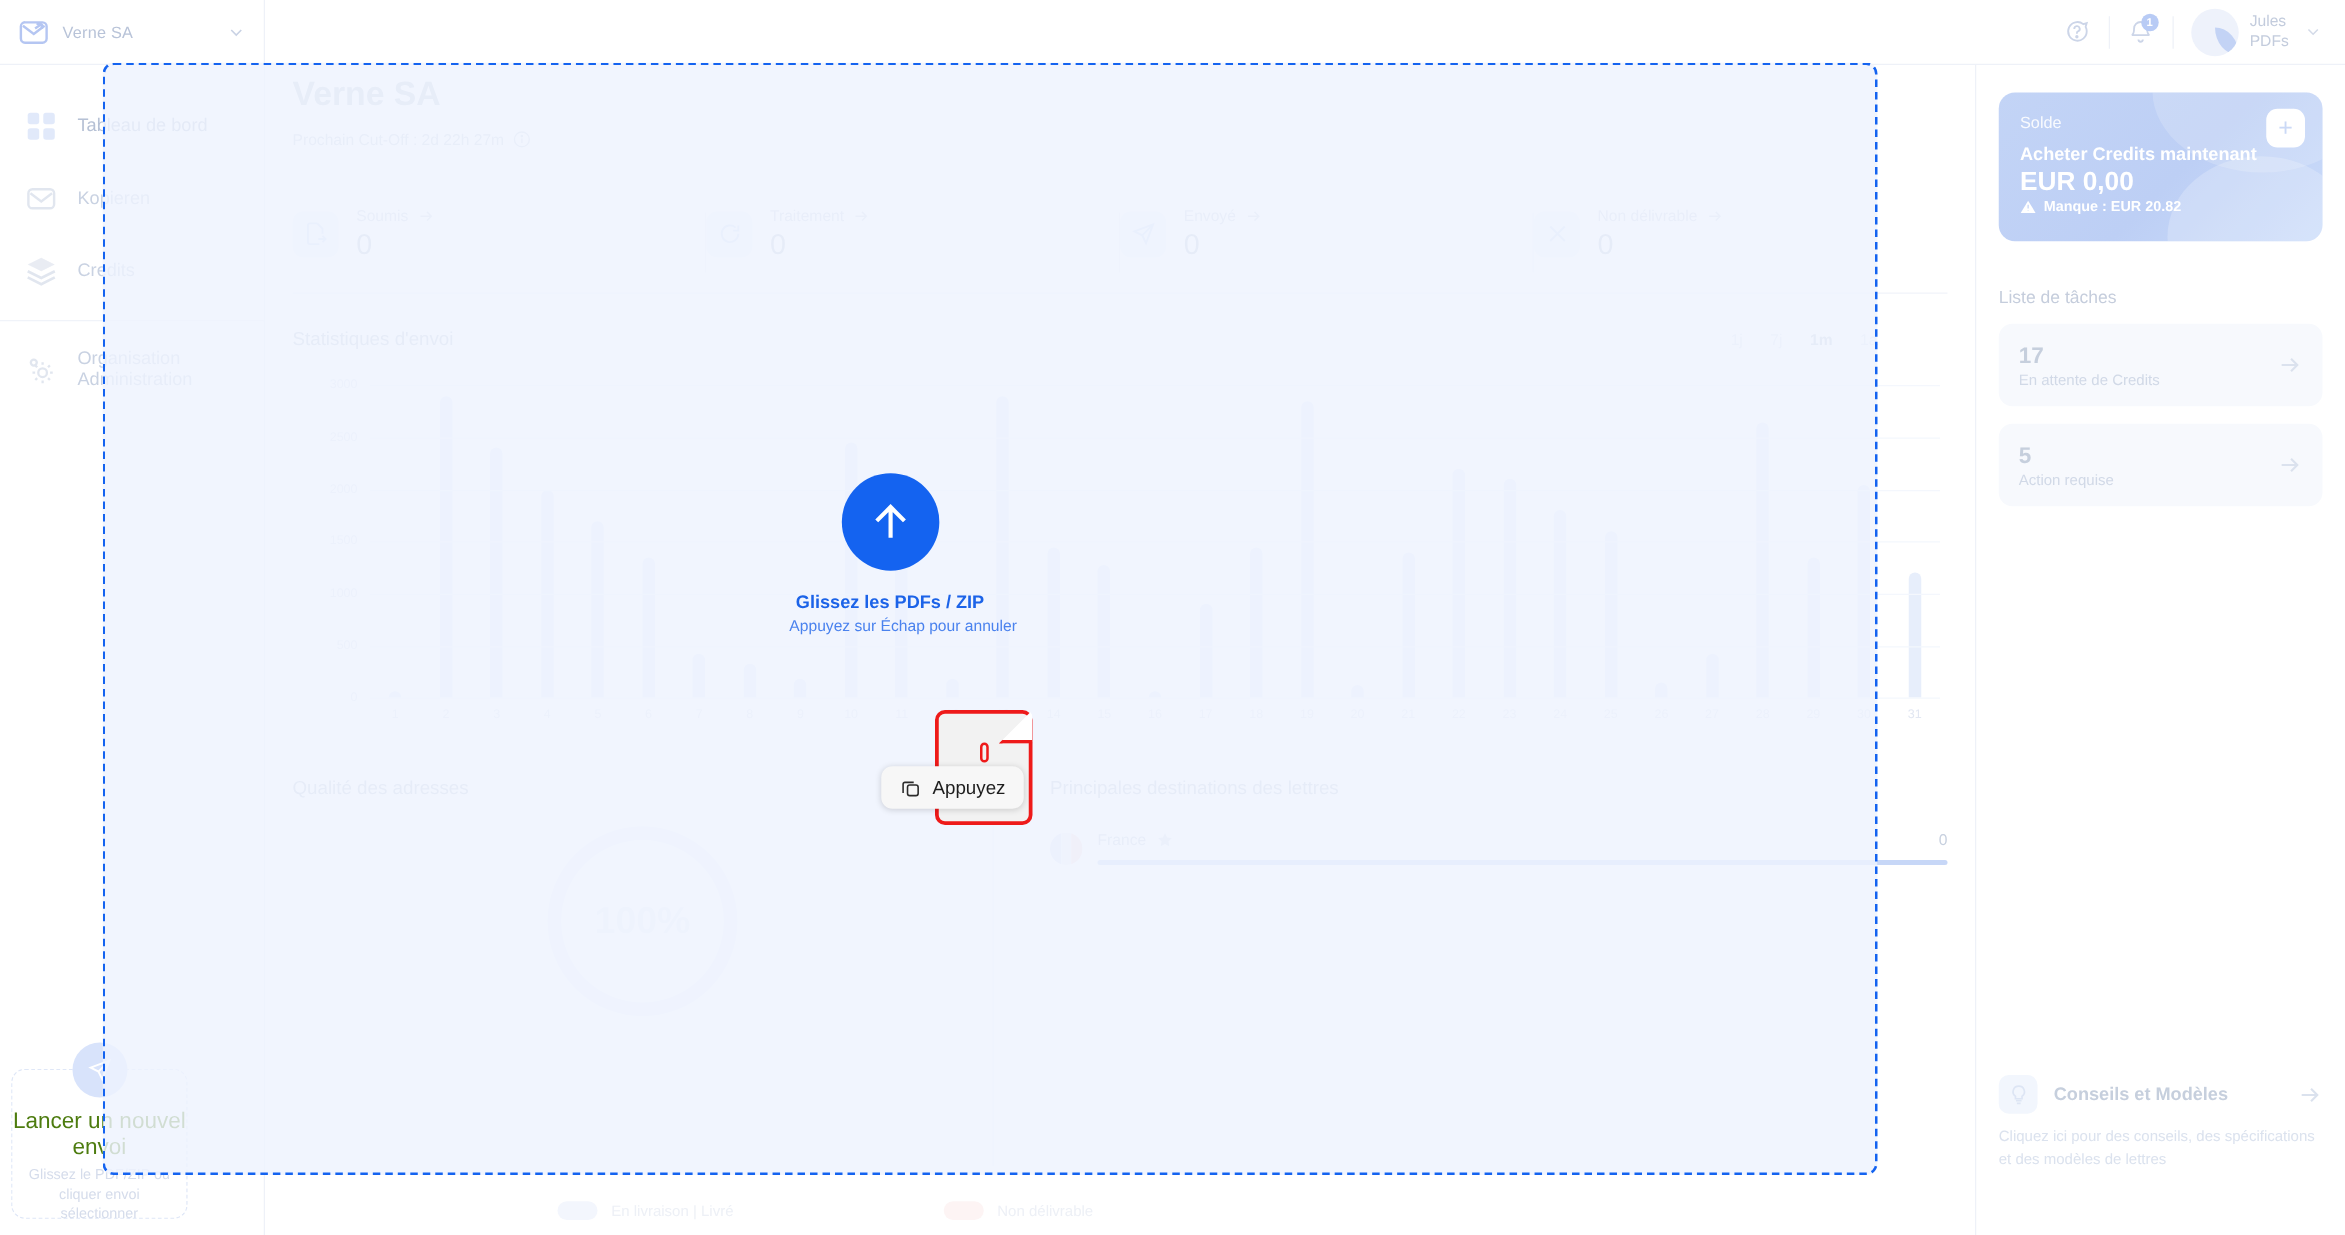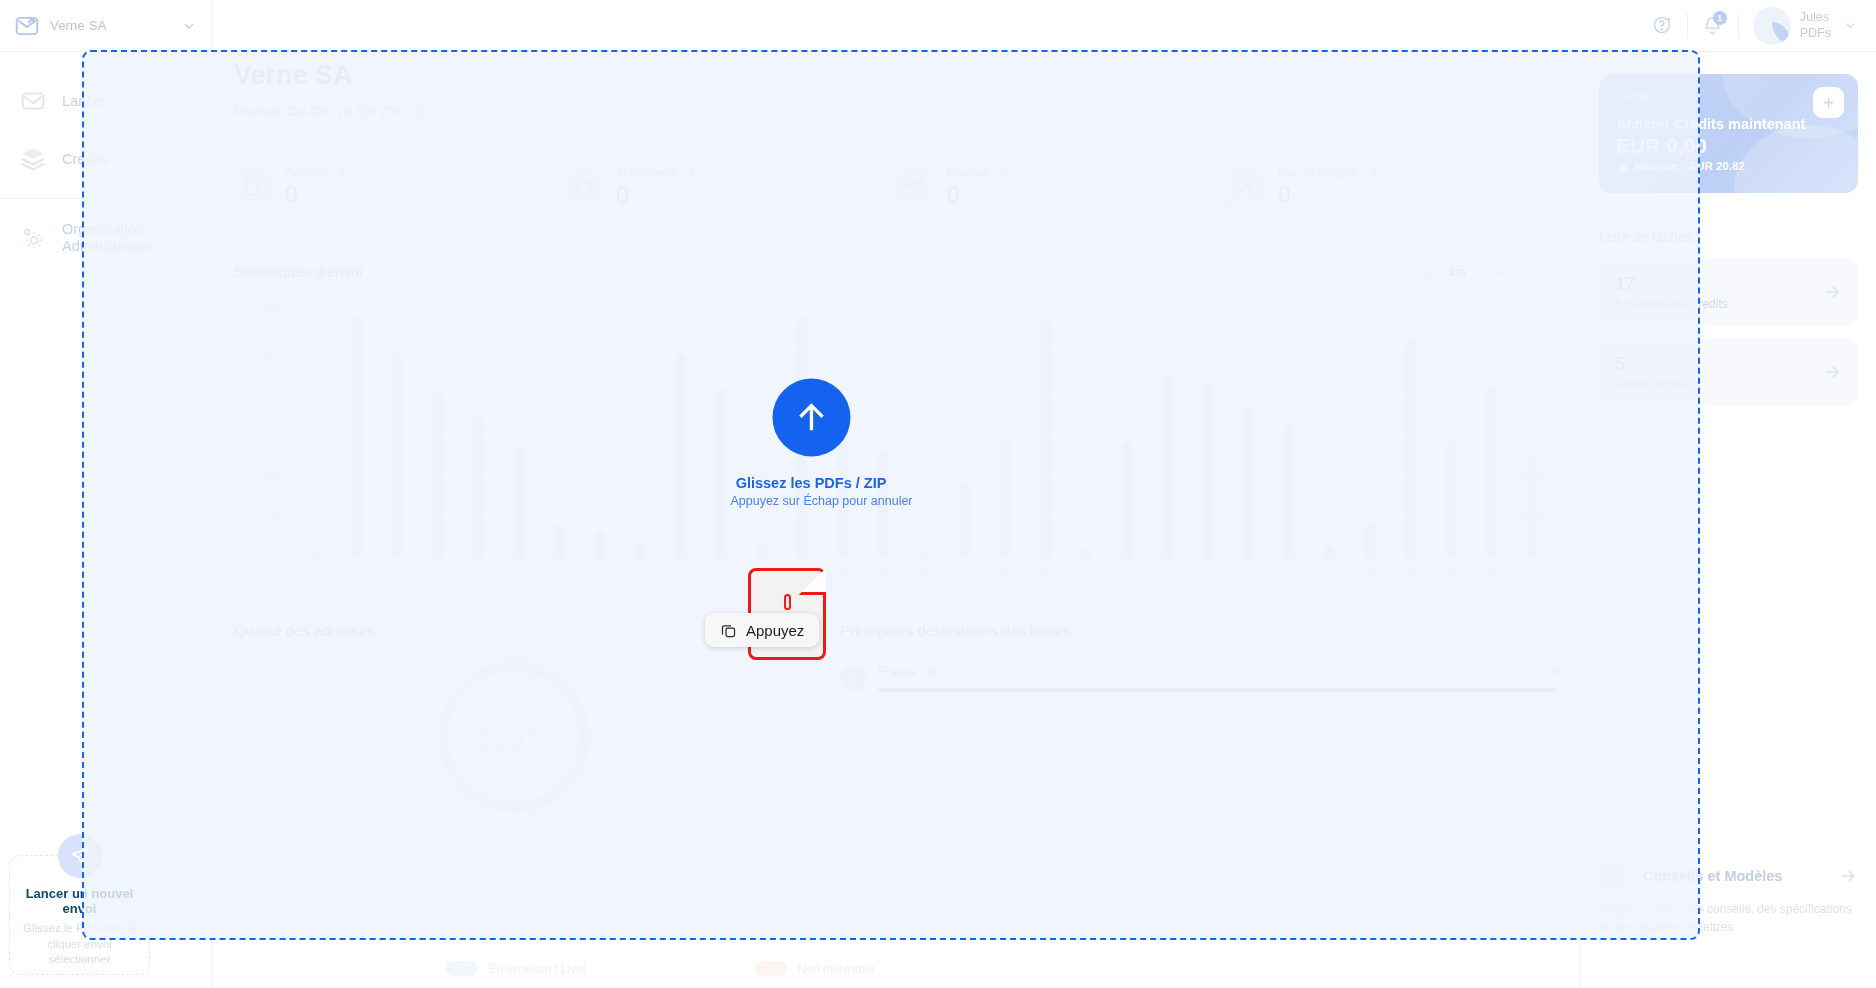--- a/index.html
+++ b/index.html
@@ -79,21 +79,21 @@
     background: #fff;
     display: flex; flex-direction: column; align-items: center;
     padding-top: 30px; text-align: center;
   }
   .new-send-icon {
     position: absolute; top: -22px; left: 50%; margin-left: -22px;
     width: 44px; height: 44px; border-radius: 22px;
     background: #d8e3fb; display: flex; align-items: center; justify-content: center;
     color: #fff;
   }
-  .new-send-title { font-size: 13px; font-weight: bold; color: #0c4a6e; }
+  .new-send-title { font-size: 18px; font-weight: normal; color: #4d7c0f; }
   .new-send-sub { font-size: 11.5px; color: #d5dceb; line-height: 1.35; margin-top: 5px; padding: 0 6px; }
 
   
   .main {
     position: absolute; top: 52px; left: 212px; width: 1368px; height: 936px;
     background: #ffffff; padding: 0 22px;
   }
   .page-title { font-size: 27px; font-weight: bold; color: #c6cfdd; padding-top: 8px; }
   .cutoff-row { display: flex; align-items: center; gap: 7px; margin-top: 13px; }
   .cutoff-text { font-size: 12.5px; color: #cdd5e3; }
@@ -231,21 +231,21 @@
   .tips-ic-box {
     width: 31px; height: 31px; border-radius: 8px; background: #f2f6fd;
     display: flex; align-items: center; justify-content: center; color: #dde5f4;
   }
   .tips-title { font-size: 14.5px; font-weight: bold; color: #c6cfdd; }
   .tips-arrow { margin-left: auto; width: 20px; height: 20px; color: #dbe2ee; }
   .tips-sub { font-size: 12px; color: #dbe2ee; margin-top: 10px; line-height: 1.45; }
 
   
   .drag-overlay {
-    position: absolute; left: 82px; top: 50px; width: 1618px; height: 890px;
+    position: absolute; left: 82px; top: 50px; width: 1420px; height: 890px;
     background: rgba(238,243,254,.82);
     border: 2px dashed #1463f0;
     border-radius: 9px;
     z-index: 20;
   }
   .drop-cta {
     position: absolute; left: 50%; top: 50%;
     transform: translate(-50%, -50%);
     margin-left: -80px; margin-top: -52px;
     display: flex; flex-direction: column; align-items: center;
@@ -351,28 +351,39 @@
         <span class="user-chev">
           <svg viewBox="0 0 24 24" fill="none" stroke="currentColor" stroke-width="2">
               <path d="M6 9l6 6 6-6"></path>
             </svg>
         </span>
       </div>
     </div>
   </div>
 
   <div class="sidebar">
+    <div class="nav-item active">
+      <span class="nav-ic">
+        <svg viewBox="0 0 24 24" fill="currentColor" style="color:#c9d8f7">
+          <rect x="2" y="2" width="8.5" height="8.5" rx="2"></rect>
+            <rect x="13.5" y="2" width="8.5" height="8.5" rx="2"></rect>
+          <rect x="2" y="13.5" width="8.5" height="8.5" rx="2"></rect>
+            <rect x="13.5" y="13.5" width="8.5" height="8.5" rx="2"></rect>
+        </svg>
+      </span>
+      <span class="nav-label">Tableau de bord</span>
+    </div>
     <div class="nav-item">
       <span class="nav-ic">
         <svg viewBox="0 0 24 24" fill="none" stroke="currentColor" stroke-width="1.8">
           <rect x="2.5" y="5" width="19" height="14" rx="3"></rect>
             <path d="M4 8l8 6 8-6"></path>
         </svg>
       </span>
-      <span class="nav-label">Lancer</span>
+      <span class="nav-label">Kopieren</span>
     </div>
     <div class="nav-item">
       <span class="nav-ic">
         <svg viewBox="0 0 24 24" fill="currentColor">
           <path d="M12 2L2 7l10 5 10-5-10-5z" opacity=".75"></path>
             <path d="M2 12l10 5 10-5" fill="none" stroke="currentColor" stroke-width="2"></path>
           <path d="M2 16.5l10 5 10-5" fill="none" stroke="currentColor" stroke-width="2"></path>
         </svg>
       </span>
       <span class="nav-label">Credits</span>

